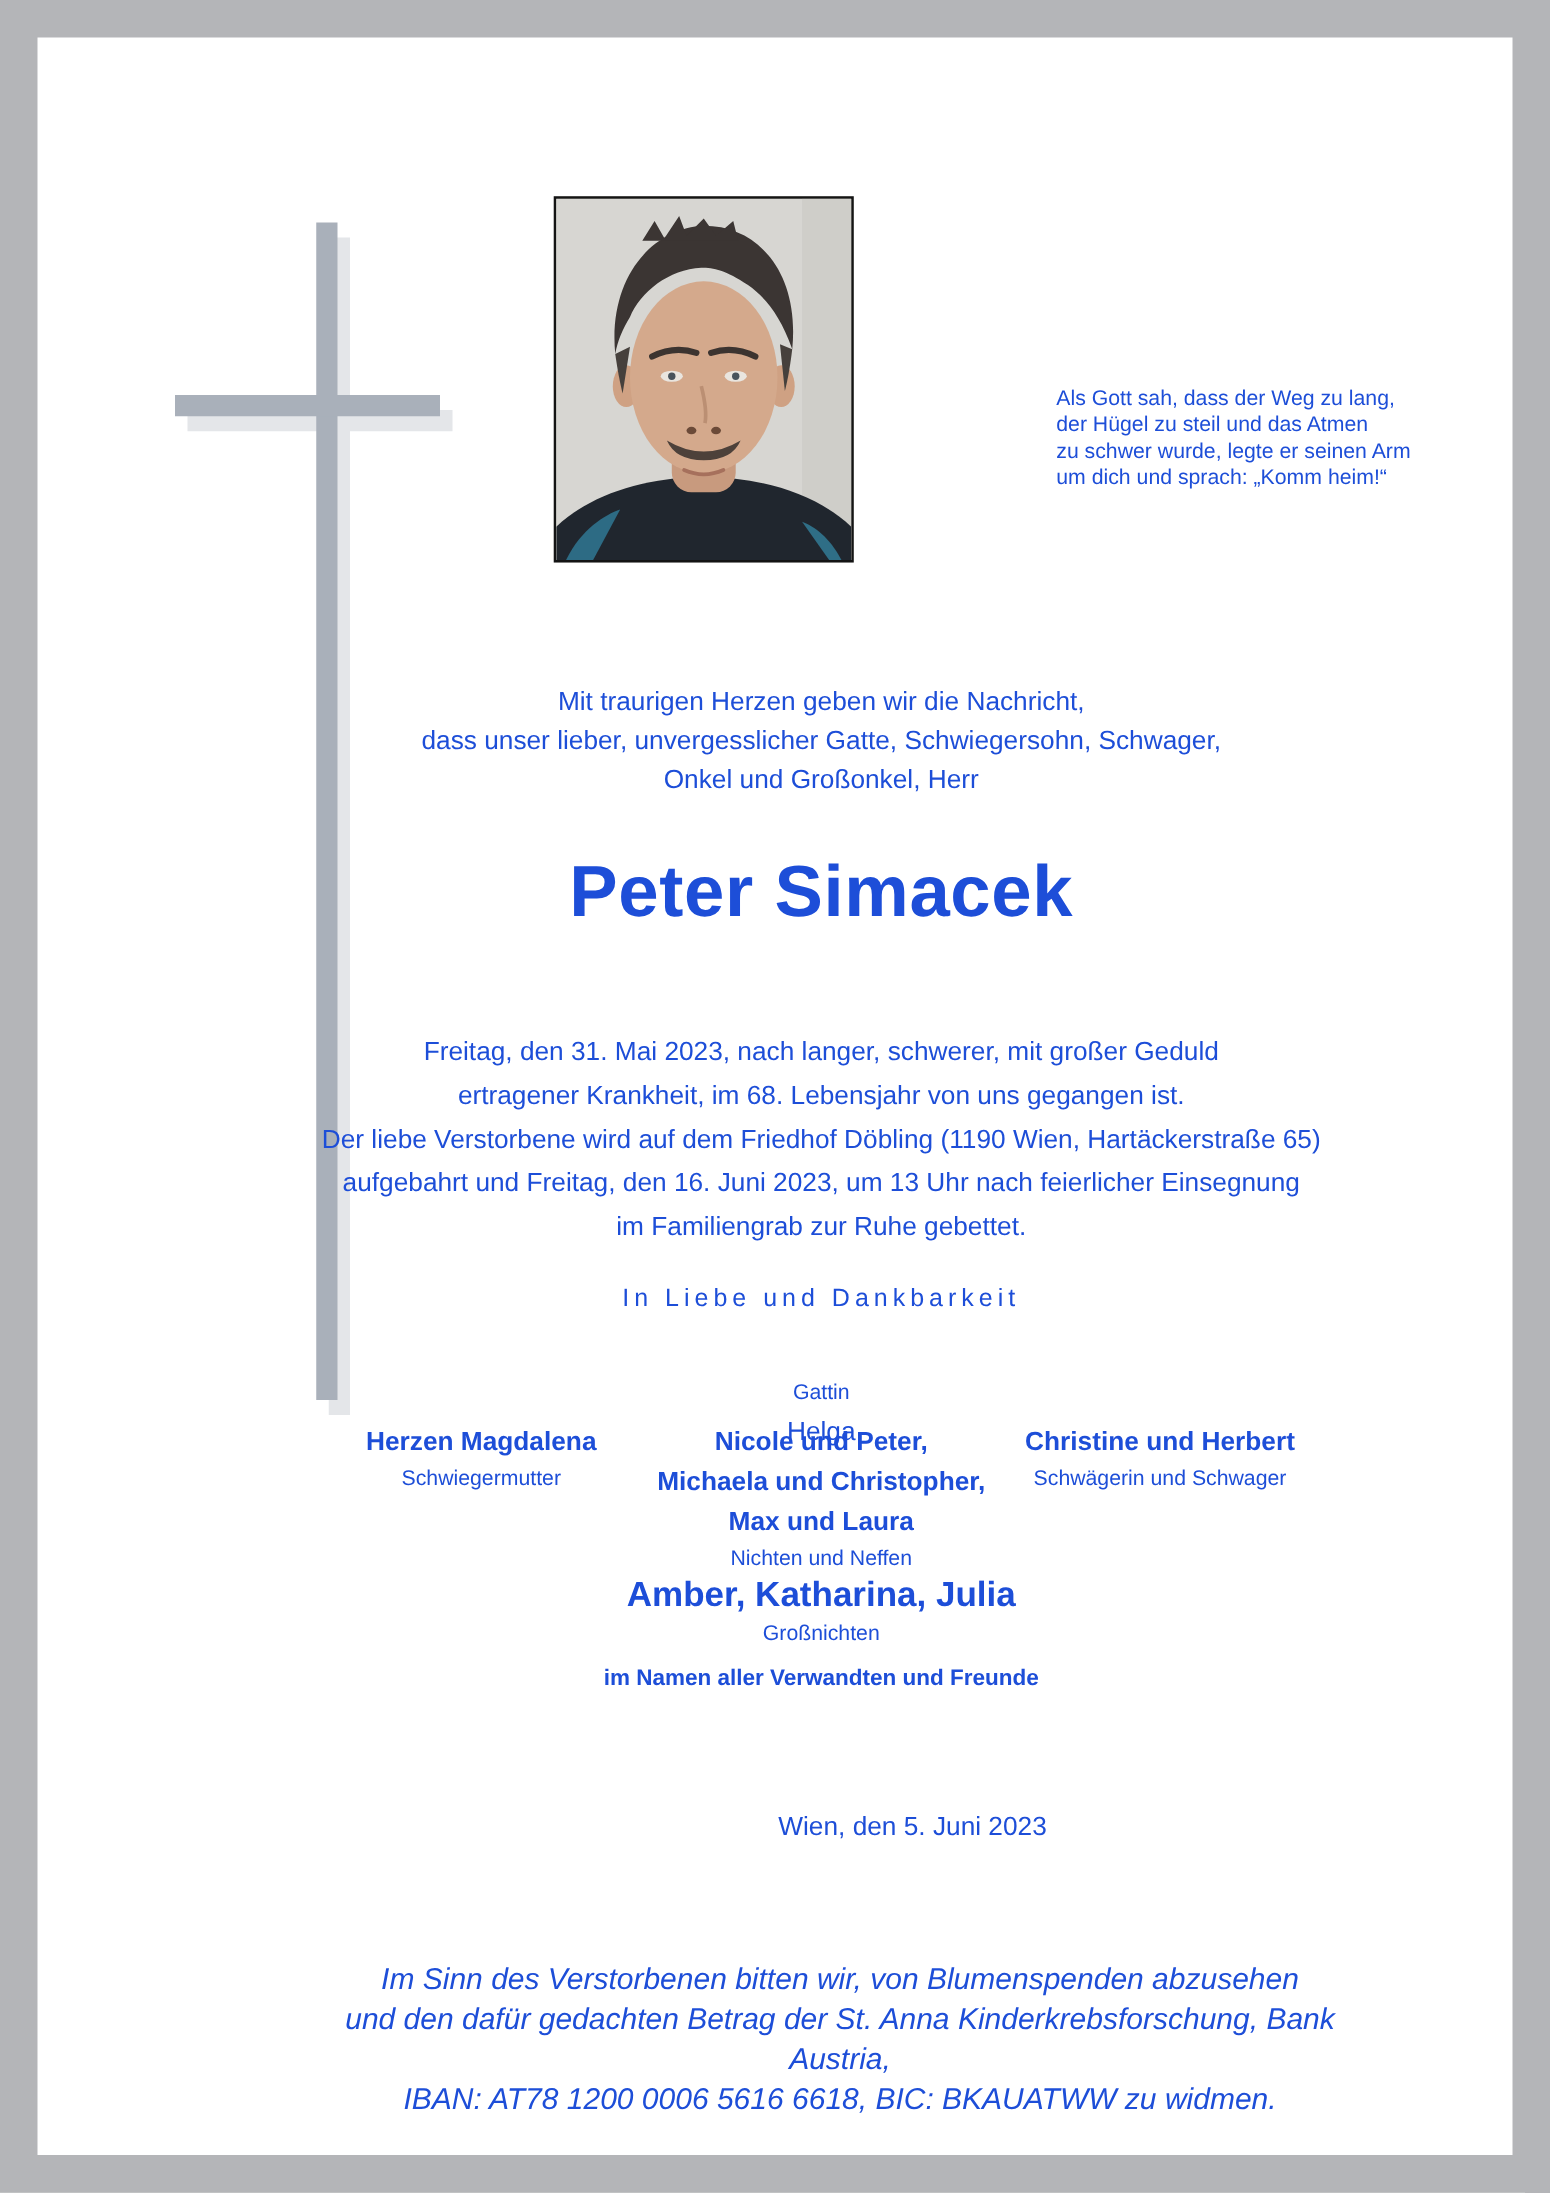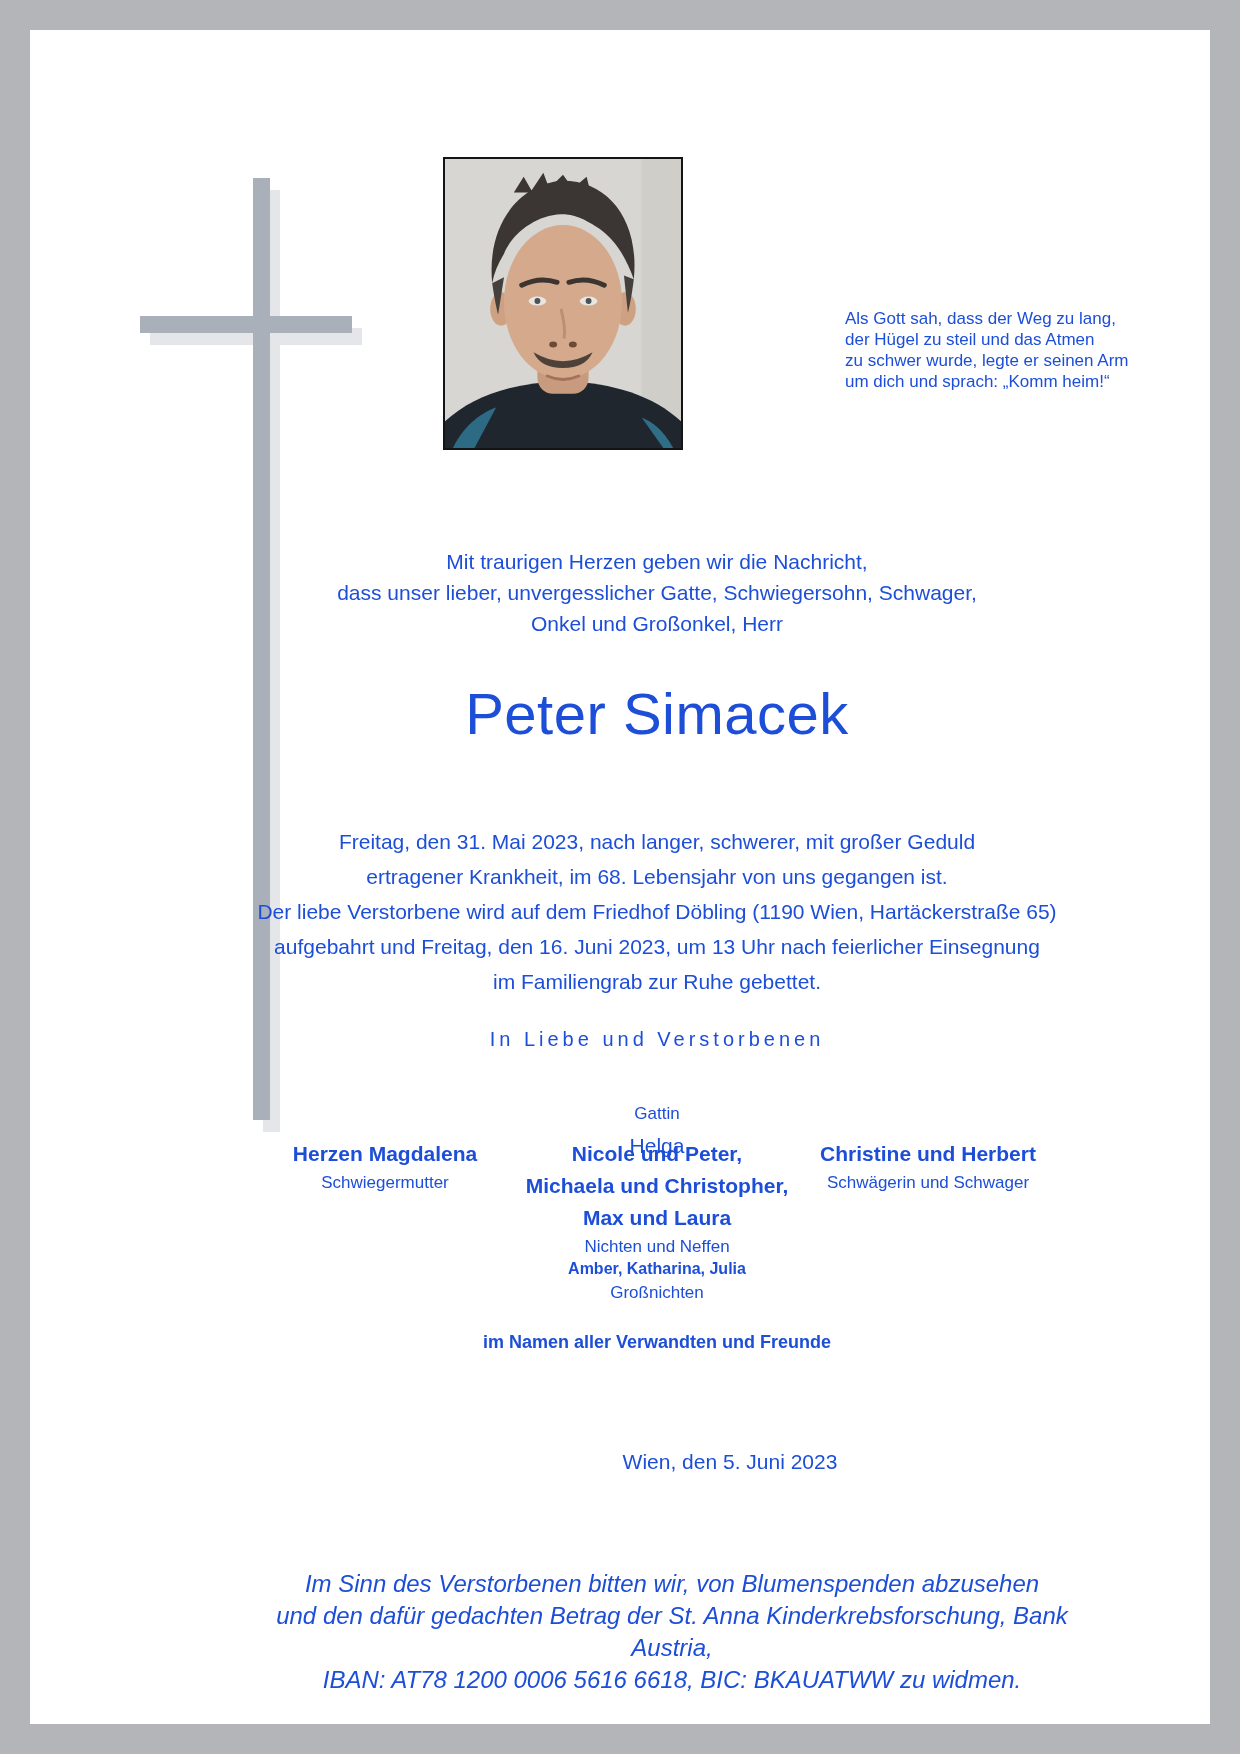--- a/index.html
+++ b/index.html
@@ -18,32 +18,32 @@
 
   
   .photo{position:absolute;left:413px;top:127px;width:240px;height:293px;
          border:2px solid #141414;box-sizing:border-box;background:#d7d6d2;}
   .photo svg{display:block;width:100%;height:100%;}
 
   
   .blk{position:absolute;text-align:center;}
   .quote{left:815px;top:278px;width:300px;text-align:left;font-size:17px;line-height:21px;}
   .announce{left:220px;top:516px;width:814px;font-size:21px;line-height:31px;}
-  .name{left:220px;top:650px;width:814px;font-size:58px;letter-spacing:.5px;font-weight:400;}
+  .name{left:220px;top:650px;width:814px;font-size:58px;letter-spacing:.5px;font-weight:700;}
   .death{left:220px;top:794px;width:814px;font-size:21px;line-height:35px;}
   .burial{left:220px;top:864px;width:814px;font-size:21px;line-height:35px;}
   .gratitude{left:220px;top:998px;width:814px;font-size:20px;letter-spacing:4px;}
   .widow-name{left:220px;top:1104px;width:814px;font-size:21px;font-weight:400;}
   .widow-rel{left:220px;top:1074px;width:814px;font-size:17px;}
   .mcol{top:1108px;width:300px;}
   .mcol .mnames{font-size:21px;line-height:32px;font-weight:600;}
   .mcol .mrel{font-size:17px;margin-top:3px;}
   .col1{left:205px;} .col2{left:477px;} .col3{left:748px;}
   .gnieces{left:220px;top:1230px;width:814px;}
-  .gnieces .mnames{font-size:16px;font-weight:600;}
+  .gnieces .mnames{font-size:28px;font-weight:600;}
   .gnieces .mrel{font-size:17px;margin-top:5px;}
   .behalf{left:220px;top:1302px;width:814px;font-size:18px;font-weight:600;}
   .dateline{left:520px;top:1420px;width:360px;font-size:21px;}
   .donation{left:235px;top:1538px;width:814px;font-size:24px;line-height:32px;font-style:italic;}
   .footer{left:0;top:1650px;width:1180px;font-size:16px;}
 </style>
 </head>
 <body>
 
 <div class="canvas">
@@ -114,21 +114,21 @@
       <div>Freitag, den 31. Mai 2023, nach langer, schwerer, mit großer Geduld</div>
       <div>ertragener Krankheit, im 68. Lebensjahr von uns gegangen ist.</div>
     </div>
 
     <div class="blk burial">
       <div>Der liebe Verstorbene wird auf dem Friedhof Döbling (1190 Wien, Hartäckerstraße 65)</div>
       <div>aufgebahrt und Freitag, den 16. Juni 2023, um 13 Uhr nach feierlicher Einsegnung</div>
       <div>im Familiengrab zur Ruhe gebettet.</div>
     </div>
 
-    <div class="blk gratitude">In Liebe und Verstorbenen</div>
+    <div class="blk gratitude">In Liebe und Dankbarkeit</div>
 
     <div class="blk widow-name">Helga</div>
     <div class="blk widow-rel">Gattin</div>
 
     <div class="blk mcol col1">
       <div class="mnames">Herzen Magdalena</div>
       <div class="mrel">Schwiegermutter</div>
     </div>
     <div class="blk mcol col2">
       <div class="mnames">Nicole und Peter,</div>

